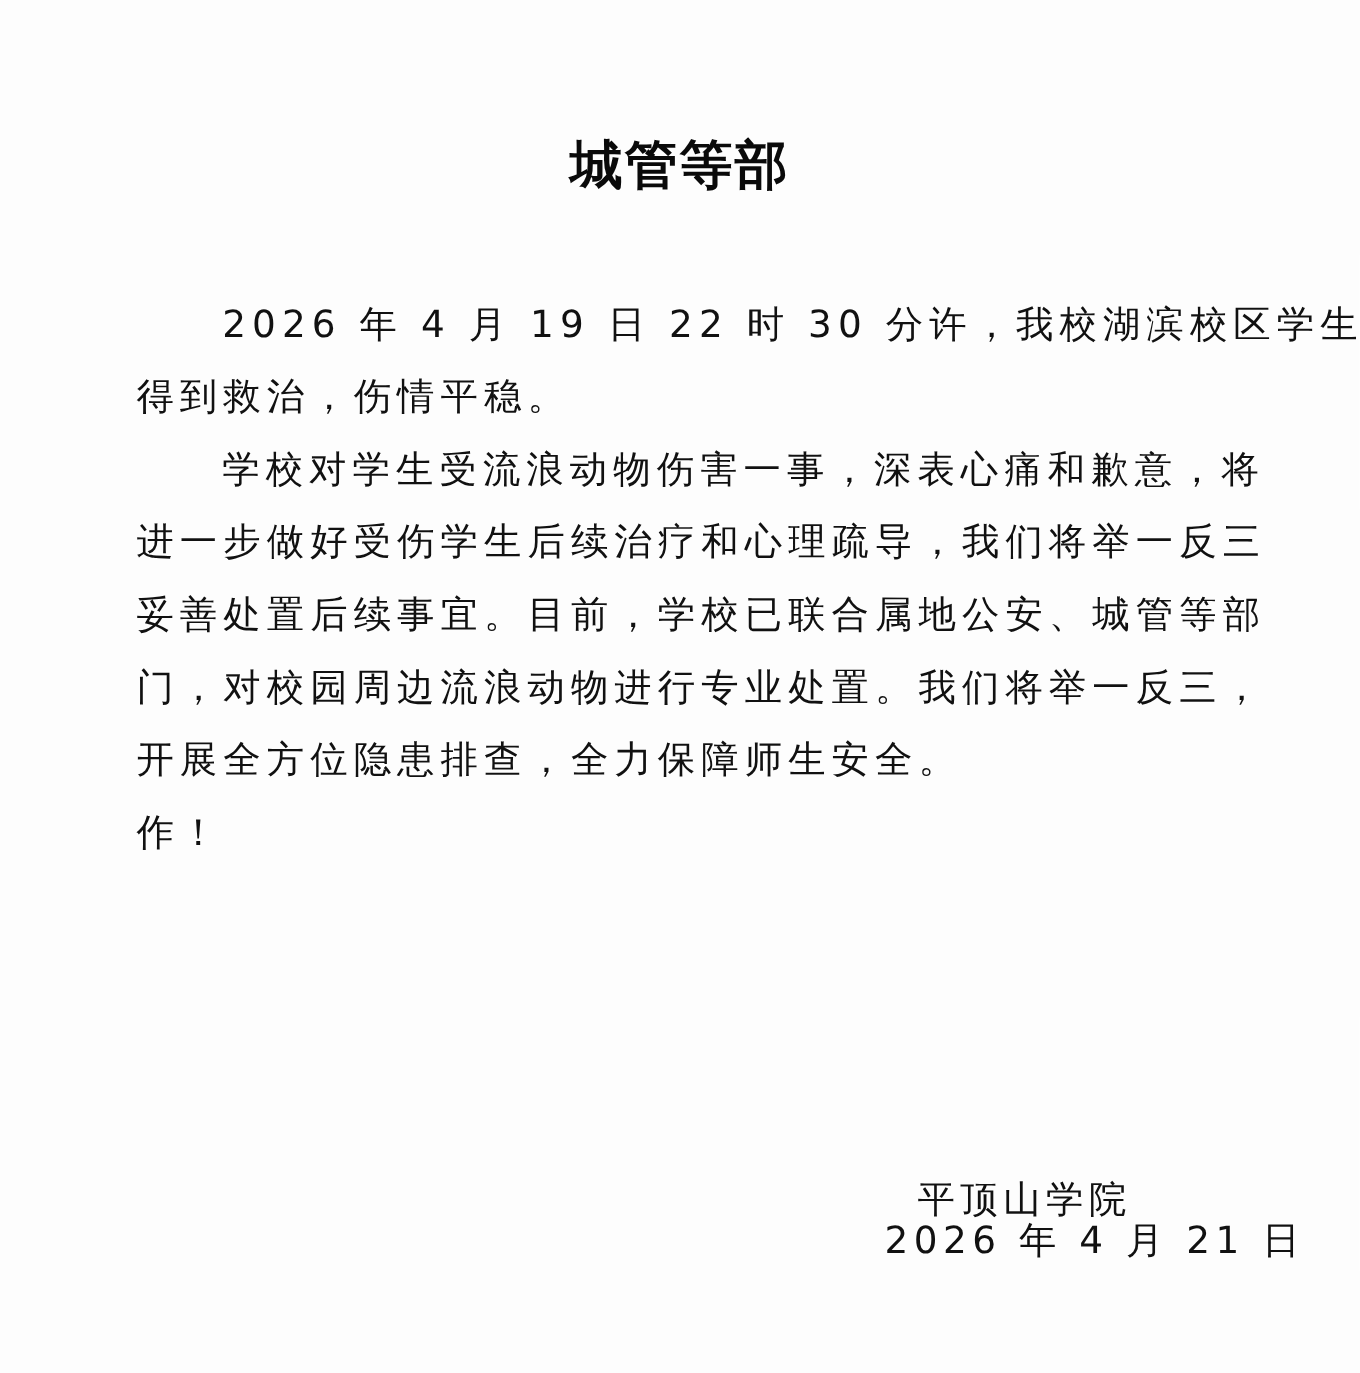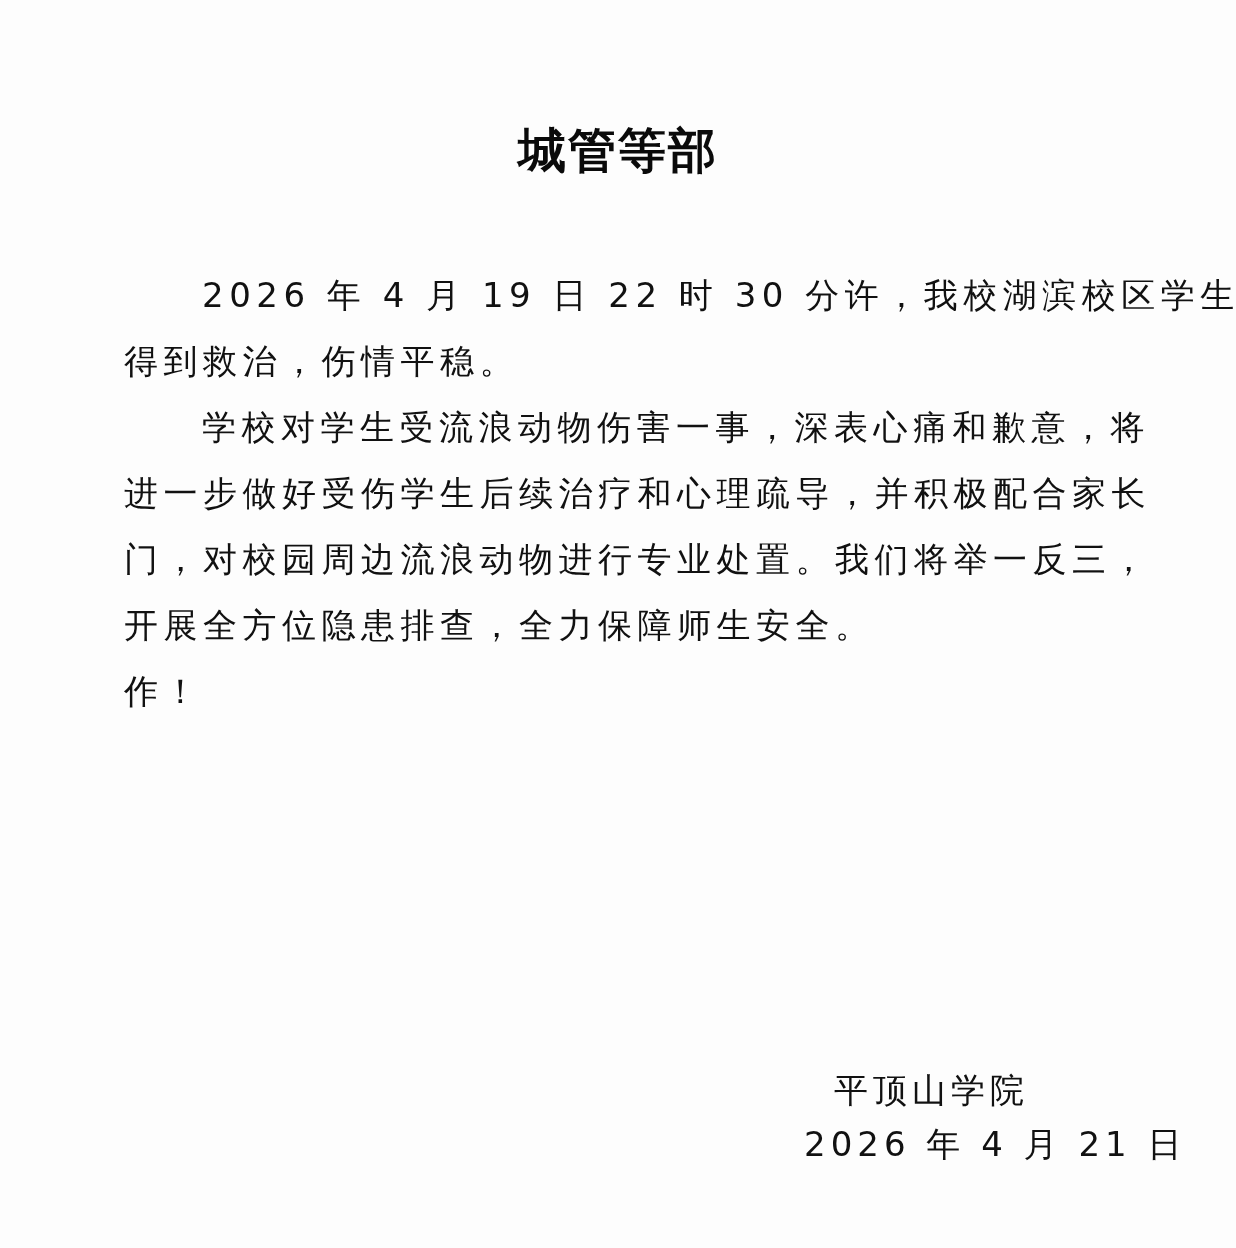--- a/index.html
+++ b/index.html
@@ -68,39 +68,40 @@
   .sig-org {
     position: absolute;
     left: 44px;
     top: 0;
     white-space: nowrap;
     margin-top: 32px;
   }
   .sig-date {
     position: absolute;
     left: 14px;
-    top: 86px;
+    top: 69px;
     white-space: nowrap;
   }
 </style>
 </head>
 <body>
 
 <div class="page">
 
   <div class="title">城管等部</div>
 
   <div class="body-text">
     <div class="para" style="text-indent:0">
       <span class="line indent">2026 年 4 月 19 日 22 时 30 分许，我校湖滨校区学生高</span>
       <span class="line">得到救治，伤情平稳。</span>
     </div>
     <div class="para" style="text-indent:0">
       <span class="line indent">学校对学生受流浪动物伤害一事，深表心痛和歉意，将</span>
-      <span class="line">进一步做好受伤学生后续治疗和心理疏导，并积极配合家长</span>
+      <span class="line">进一步做好受伤学生后续治疗和心理疏导，我们将举一反三</span>
+      <span class="line">妥善处置后续事宜。目前，学校已联合属地公安、城管等部</span>
       <span class="line">门，对校园周边流浪动物进行专业处置。我们将举一反三，</span>
       <span class="line">开展全方位隐患排查，全力保障师生安全。</span>
     </div>
     <div class="para" style="text-indent:0">
       <span class="line">作！</span>
     </div>
   </div>
 
   <div class="signature">
     <div class="sig-org">平顶山学院</div>

